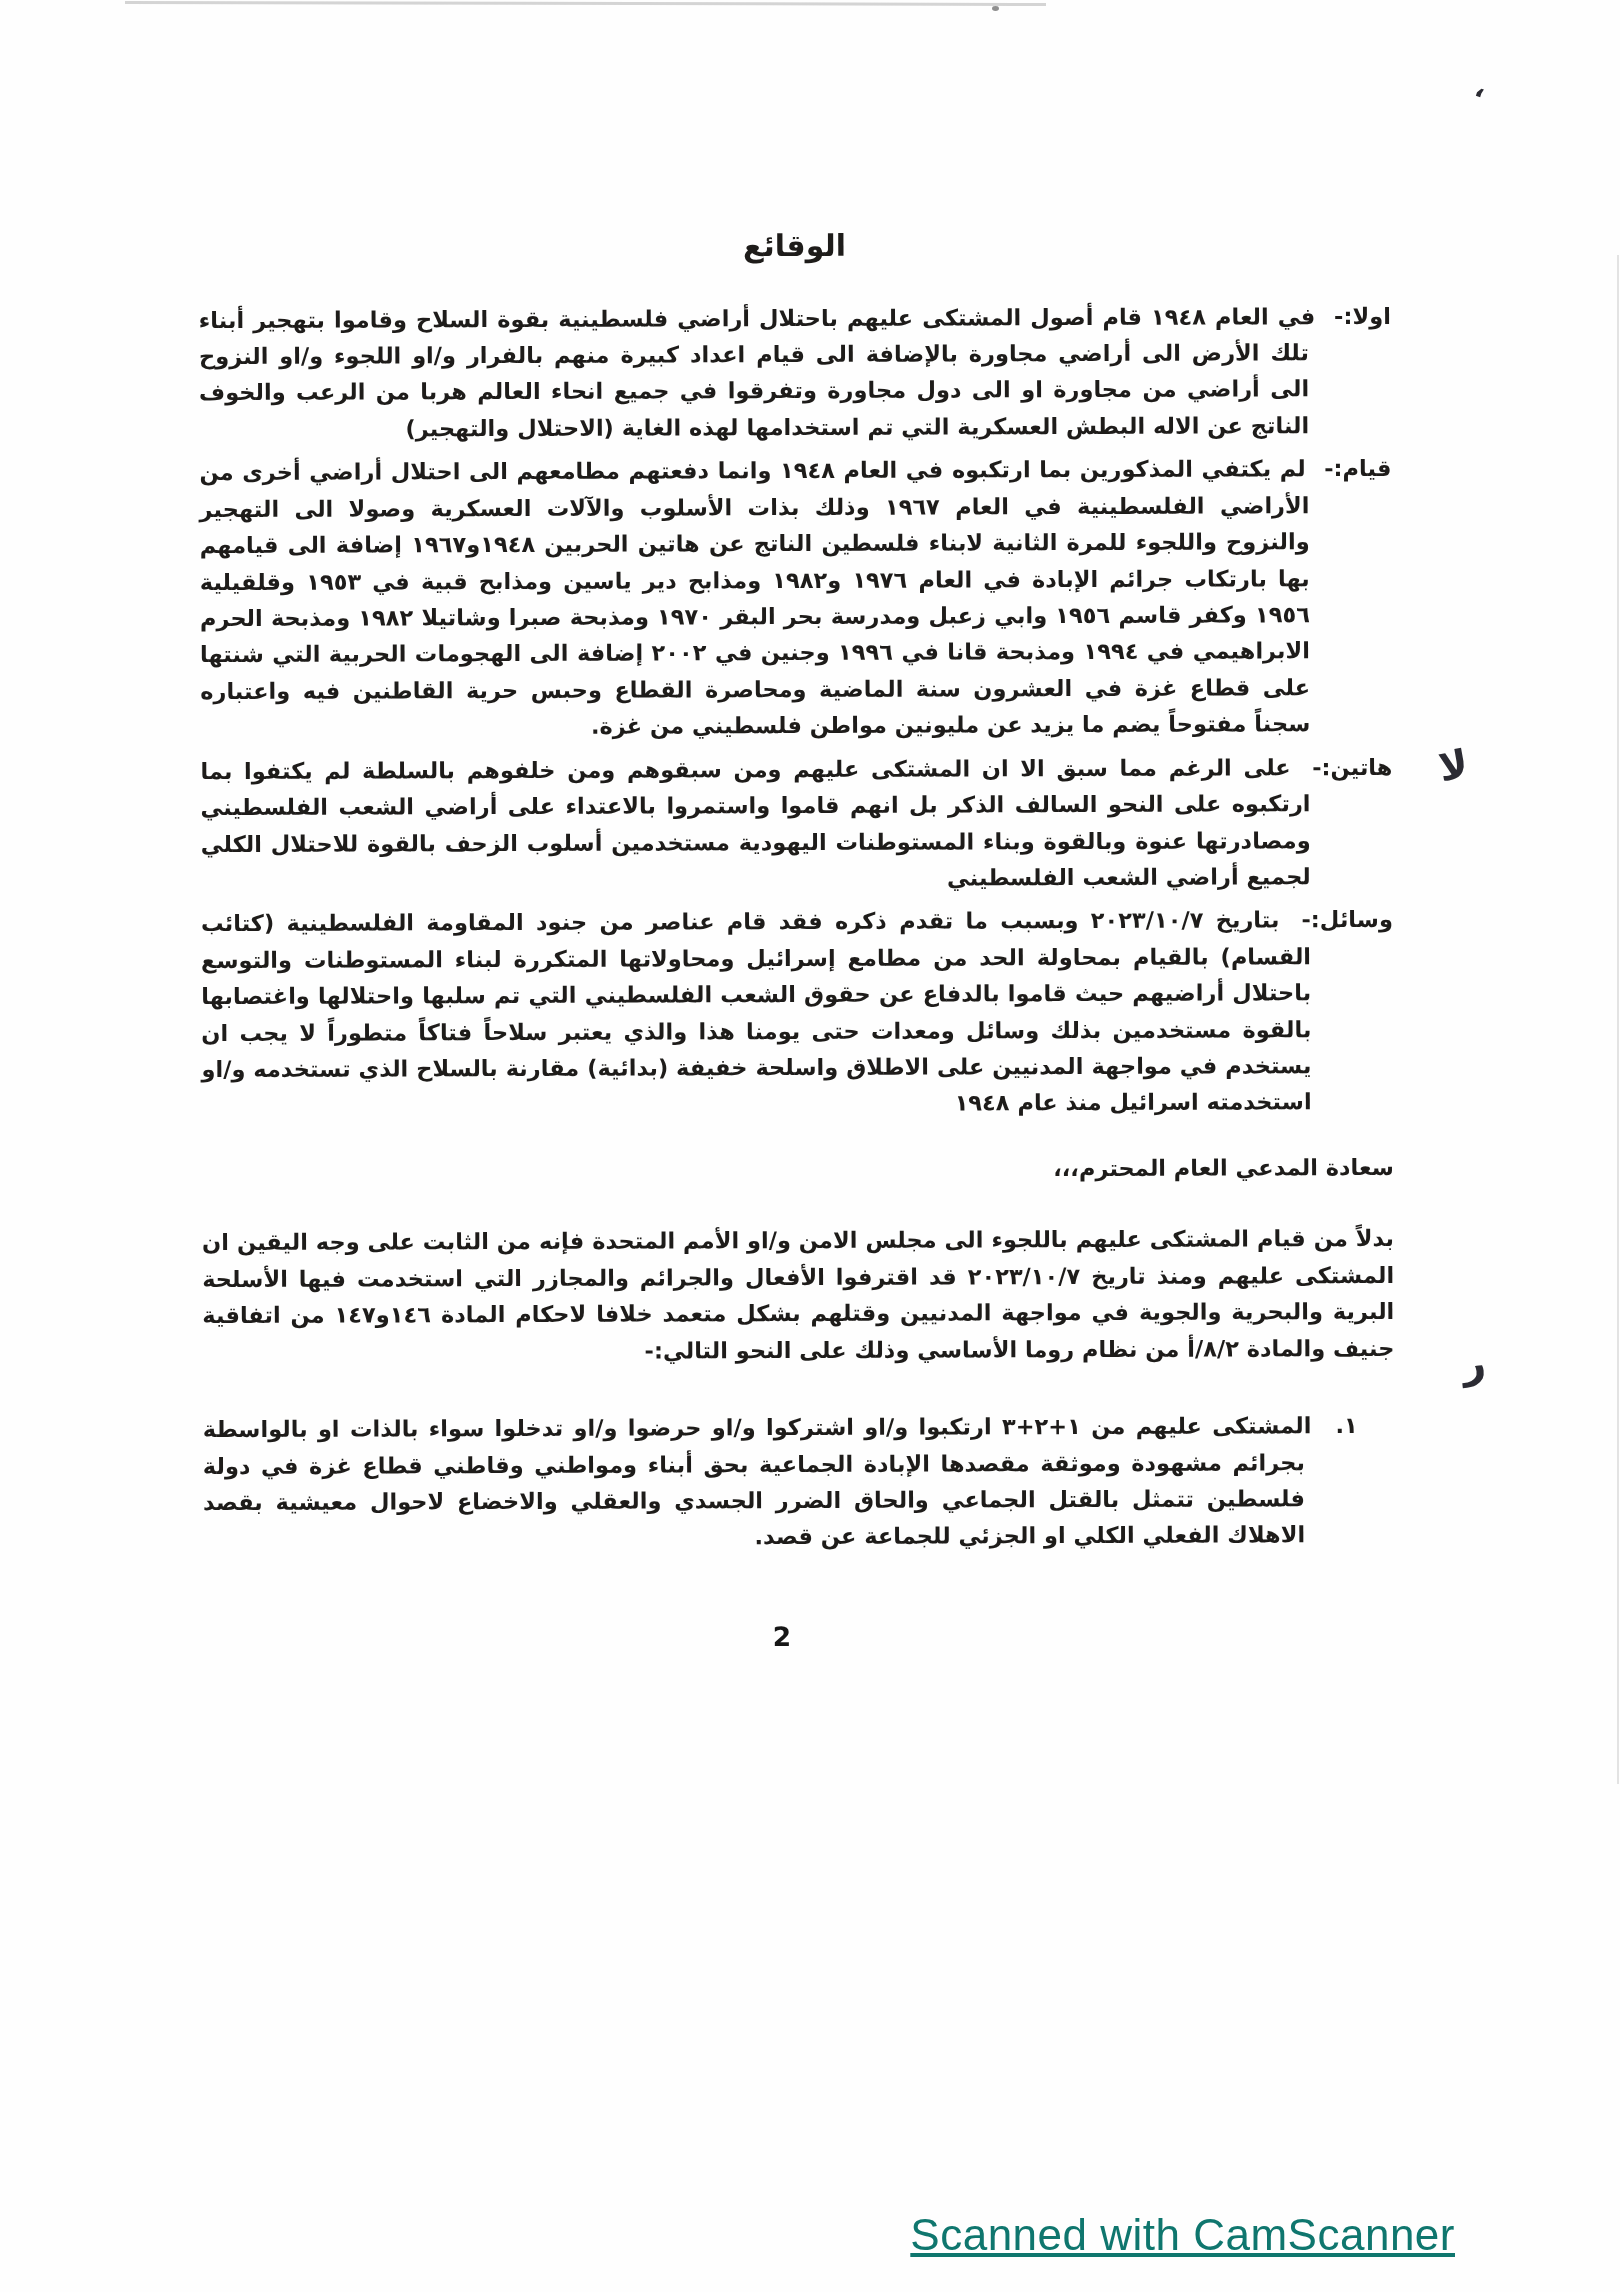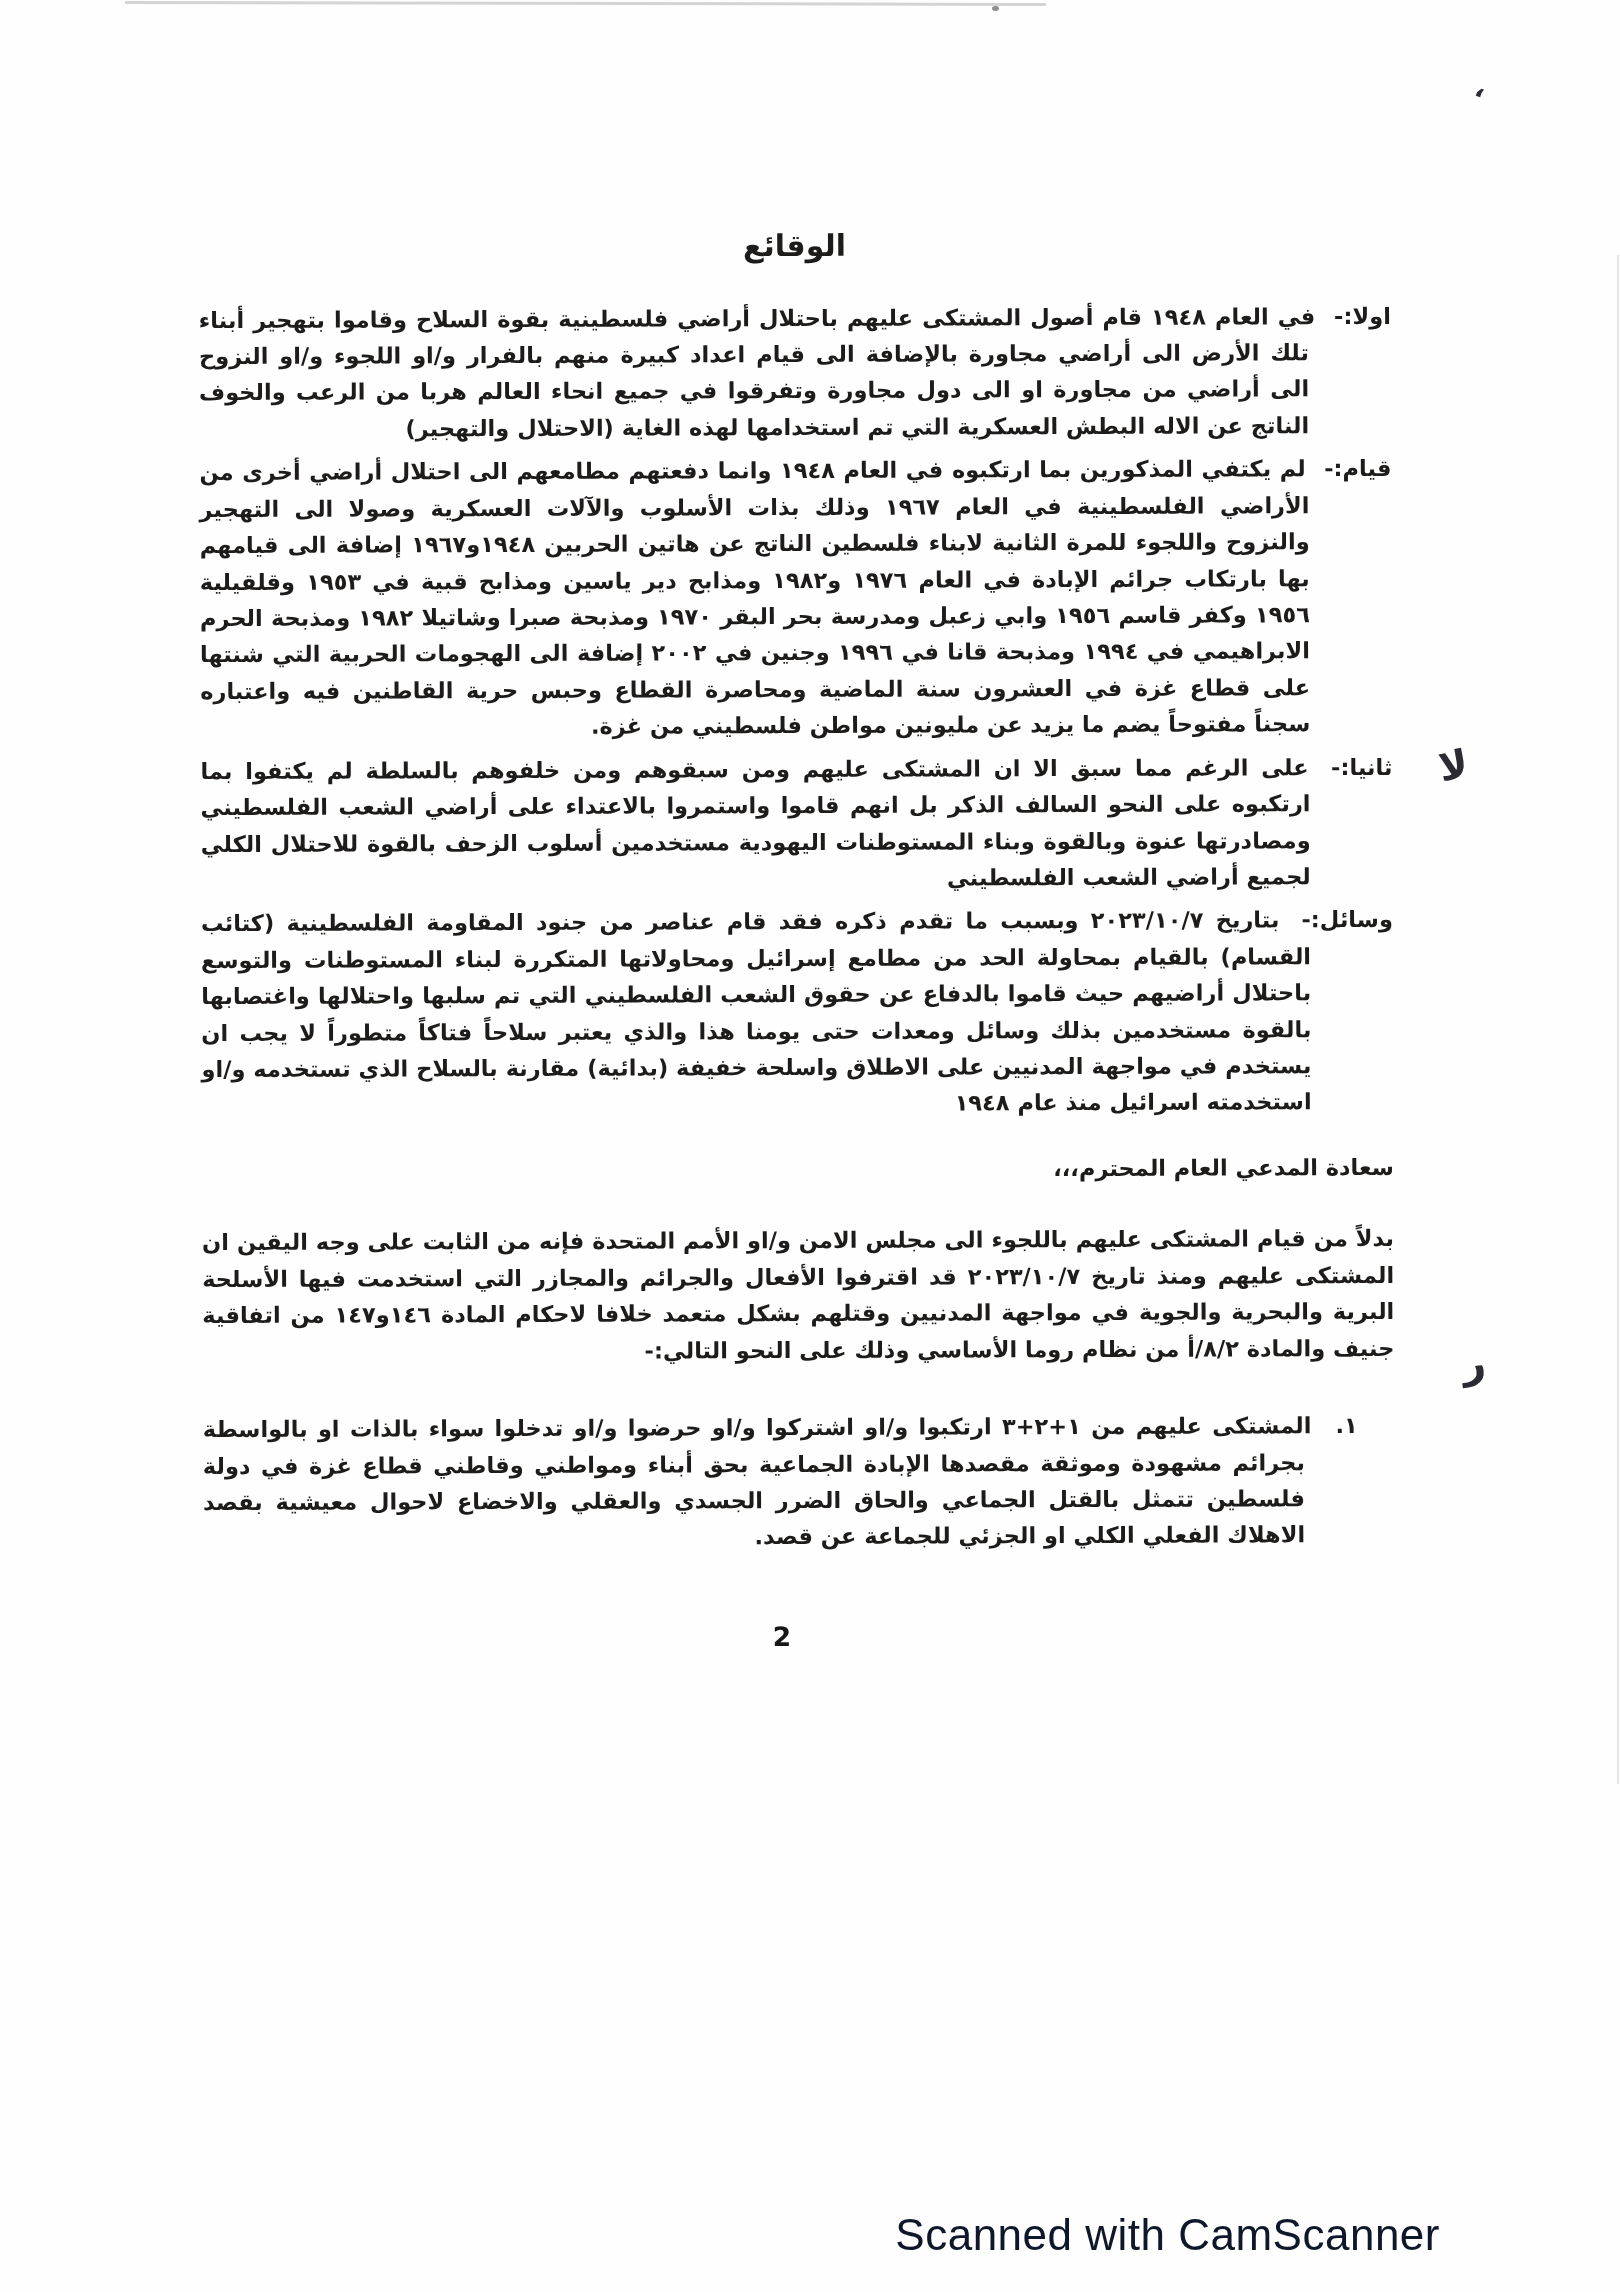--- a/index.html
+++ b/index.html
@@ -39,23 +39,23 @@
   .salutation { margin-top:29px; margin-bottom:35px; text-align:right; }
   .intro { margin-bottom:41px; }
   .list-item { margin-right:37px; padding-right:53px; text-indent:-53px; }
   .list-item .num { margin-left:13.7px; }
   .pagenum {
     margin-top:61px; text-align:center; font-size:26.5px; font-weight:700;
     direction:ltr; transform:translateX(-17.6px); color:#161616;
   }
 
   .footer {
-    position:absolute; bottom:33px; right:180px;
+    position:absolute; bottom:33px; right:165px;
     font-family:"Liberation Sans","DejaVu Sans",sans-serif;
-    font-size:44px; color:#0f172a; letter-spacing:0.5px;
+    font-size:44px; color:#0f766e; letter-spacing:0.5px;text-decoration:underline;
   }
 
   .ink { position:absolute; color:#2b2b33; font-weight:700; }
   .ink-1 { top:73px;  left:1476px; font-size:25.5px; transform:rotate(18deg); }
   .ink-2 { top:743px; left:1439px; font-size:39px; transform:rotate(-10deg); }
   .ink-3 { top:1339px; left:1462px; font-size:41px; transform:rotate(-6deg); }
 </style>
 </head>
 <body>
 
@@ -73,21 +73,21 @@
       <span class="label">اولا:-</span>
       <span class="ftext">في العام ١٩٤٨ قام أصول المشتكى عليهم باحتلال أراضي فلسطينية بقوة السلاح وقاموا بتهجير أبناء تلك الأرض الى أراضي مجاورة بالإضافة الى قيام اعداد كبيرة منهم بالفرار و/او اللجوء و/او النزوح الى أراضي من مجاورة او الى دول مجاورة وتفرقوا في جميع انحاء العالم هربا من الرعب والخوف الناتج عن الاله البطش العسكرية التي تم استخدامها لهذه الغاية (الاحتلال والتهجير)</span>
     </p>
 
     <p class="fact">
       <span class="label">قيام:-</span>
       <span class="ftext">لم يكتفي المذكورين بما ارتكبوه في العام ١٩٤٨ وانما دفعتهم مطامعهم الى احتلال أراضي أخرى من الأراضي الفلسطينية في العام ١٩٦٧ وذلك بذات الأسلوب والآلات العسكرية وصولا الى التهجير والنزوح واللجوء للمرة الثانية لابناء فلسطين الناتج عن هاتين الحربين ١٩٤٨و١٩٦٧ إضافة الى قيامهم بها بارتكاب جرائم الإبادة في العام ١٩٧٦ و١٩٨٢ ومذابح دير ياسين ومذابح قبية في ١٩٥٣ وقلقيلية ١٩٥٦ وكفر قاسم ١٩٥٦ وابي زعبل ومدرسة بحر البقر ١٩٧٠ ومذبحة صبرا وشاتيلا ١٩٨٢ ومذبحة الحرم الابراهيمي في ١٩٩٤ ومذبحة قانا في ١٩٩٦ وجنين في ٢٠٠٢ إضافة الى الهجومات الحربية التي شنتها على قطاع غزة في العشرون سنة الماضية ومحاصرة القطاع وحبس حرية القاطنين فيه واعتباره سجناً مفتوحاً يضم ما يزيد عن مليونين مواطن فلسطيني من غزة.</span>
     </p>
 
     <p class="fact">
-      <span class="label">ثانيا:-</span>
+      <span class="label">هاتين:-</span>
       <span class="ftext">على الرغم مما سبق الا ان المشتكى عليهم ومن سبقوهم ومن خلفوهم بالسلطة لم يكتفوا بما ارتكبوه على النحو السالف الذكر بل انهم قاموا واستمروا بالاعتداء على أراضي الشعب الفلسطيني ومصادرتها عنوة وبالقوة وبناء المستوطنات اليهودية مستخدمين أسلوب الزحف بالقوة للاحتلال الكلي لجميع أراضي الشعب الفلسطيني</span>
     </p>
 
     <p class="fact">
       <span class="label">وسائل:-</span>
       <span class="ftext">بتاريخ ٢٠٢٣/١٠/٧ وبسبب ما تقدم ذكره فقد قام عناصر من جنود المقاومة الفلسطينية (كتائب القسام) بالقيام بمحاولة الحد من مطامع إسرائيل ومحاولاتها المتكررة لبناء المستوطنات والتوسع باحتلال أراضيهم حيث قاموا بالدفاع عن حقوق الشعب الفلسطيني التي تم سلبها واحتلالها واغتصابها بالقوة مستخدمين بذلك وسائل ومعدات حتى يومنا هذا والذي يعتبر سلاحاً فتاكاً متطوراً لا يجب ان يستخدم في مواجهة المدنيين على الاطلاق واسلحة خفيفة (بدائية) مقارنة بالسلاح الذي تستخدمه و/او استخدمته اسرائيل منذ عام ١٩٤٨</span>
     </p>
 
     <p class="salutation">سعادة المدعي العام المحترم،،،</p>
 

